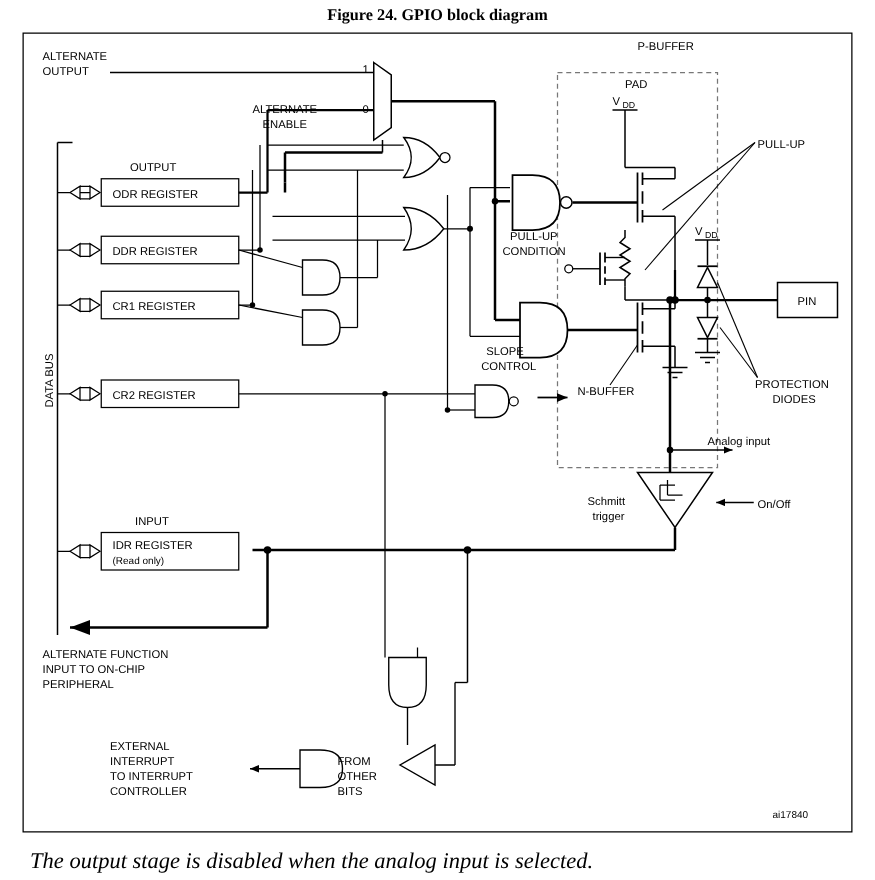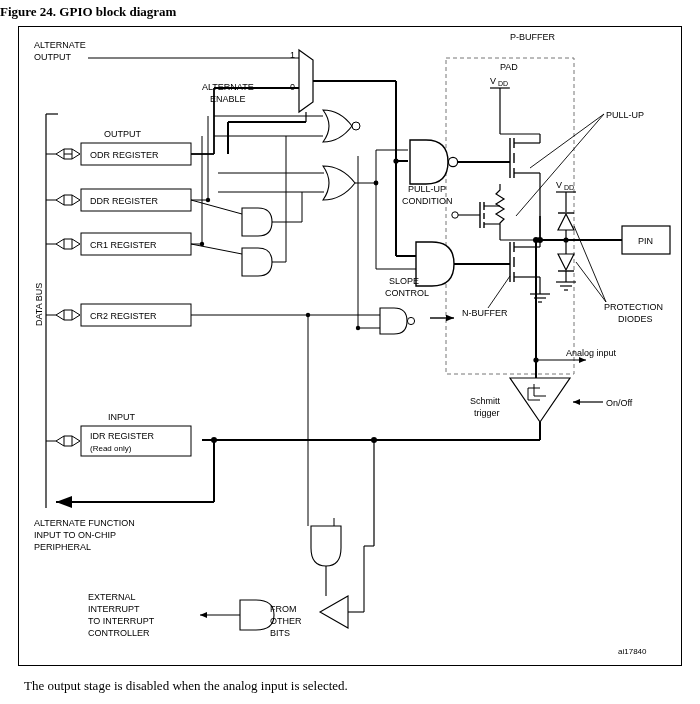--- a/index.html
+++ b/index.html
@@ -18,39 +18,40 @@
   #page {
     position: relative;
     width: 700px;
     height: 704px;
   }
   #fig-title {
     position: absolute;
     top: 4px;
     left: 0;
     width: 700px;
-    text-align: left;
+    text-align: center;
     font-size: 13px;
     font-weight: bold;
     font-family: "Liberation Serif", serif;
   }
   #fig-frame {
     position: absolute;
     left: 18px;
     top: 26px;
     width: 664px;
     height: 640px;
     border: 1px solid #000;
     box-sizing: border-box;
   }
   #caption {
     position: absolute;
     left: 24px;
     top: 678px;
-    font-size: 13px;
+    font-size: 18px;
+    font-style: italic;
     font-family: "Liberation Serif", serif;
   }
   svg#diagram {
     position: absolute;
     left: 18px;
     top: 26px;
   }
   .lbl {
     font-family: "Liberation Sans", sans-serif;
     font-size: 9px;

